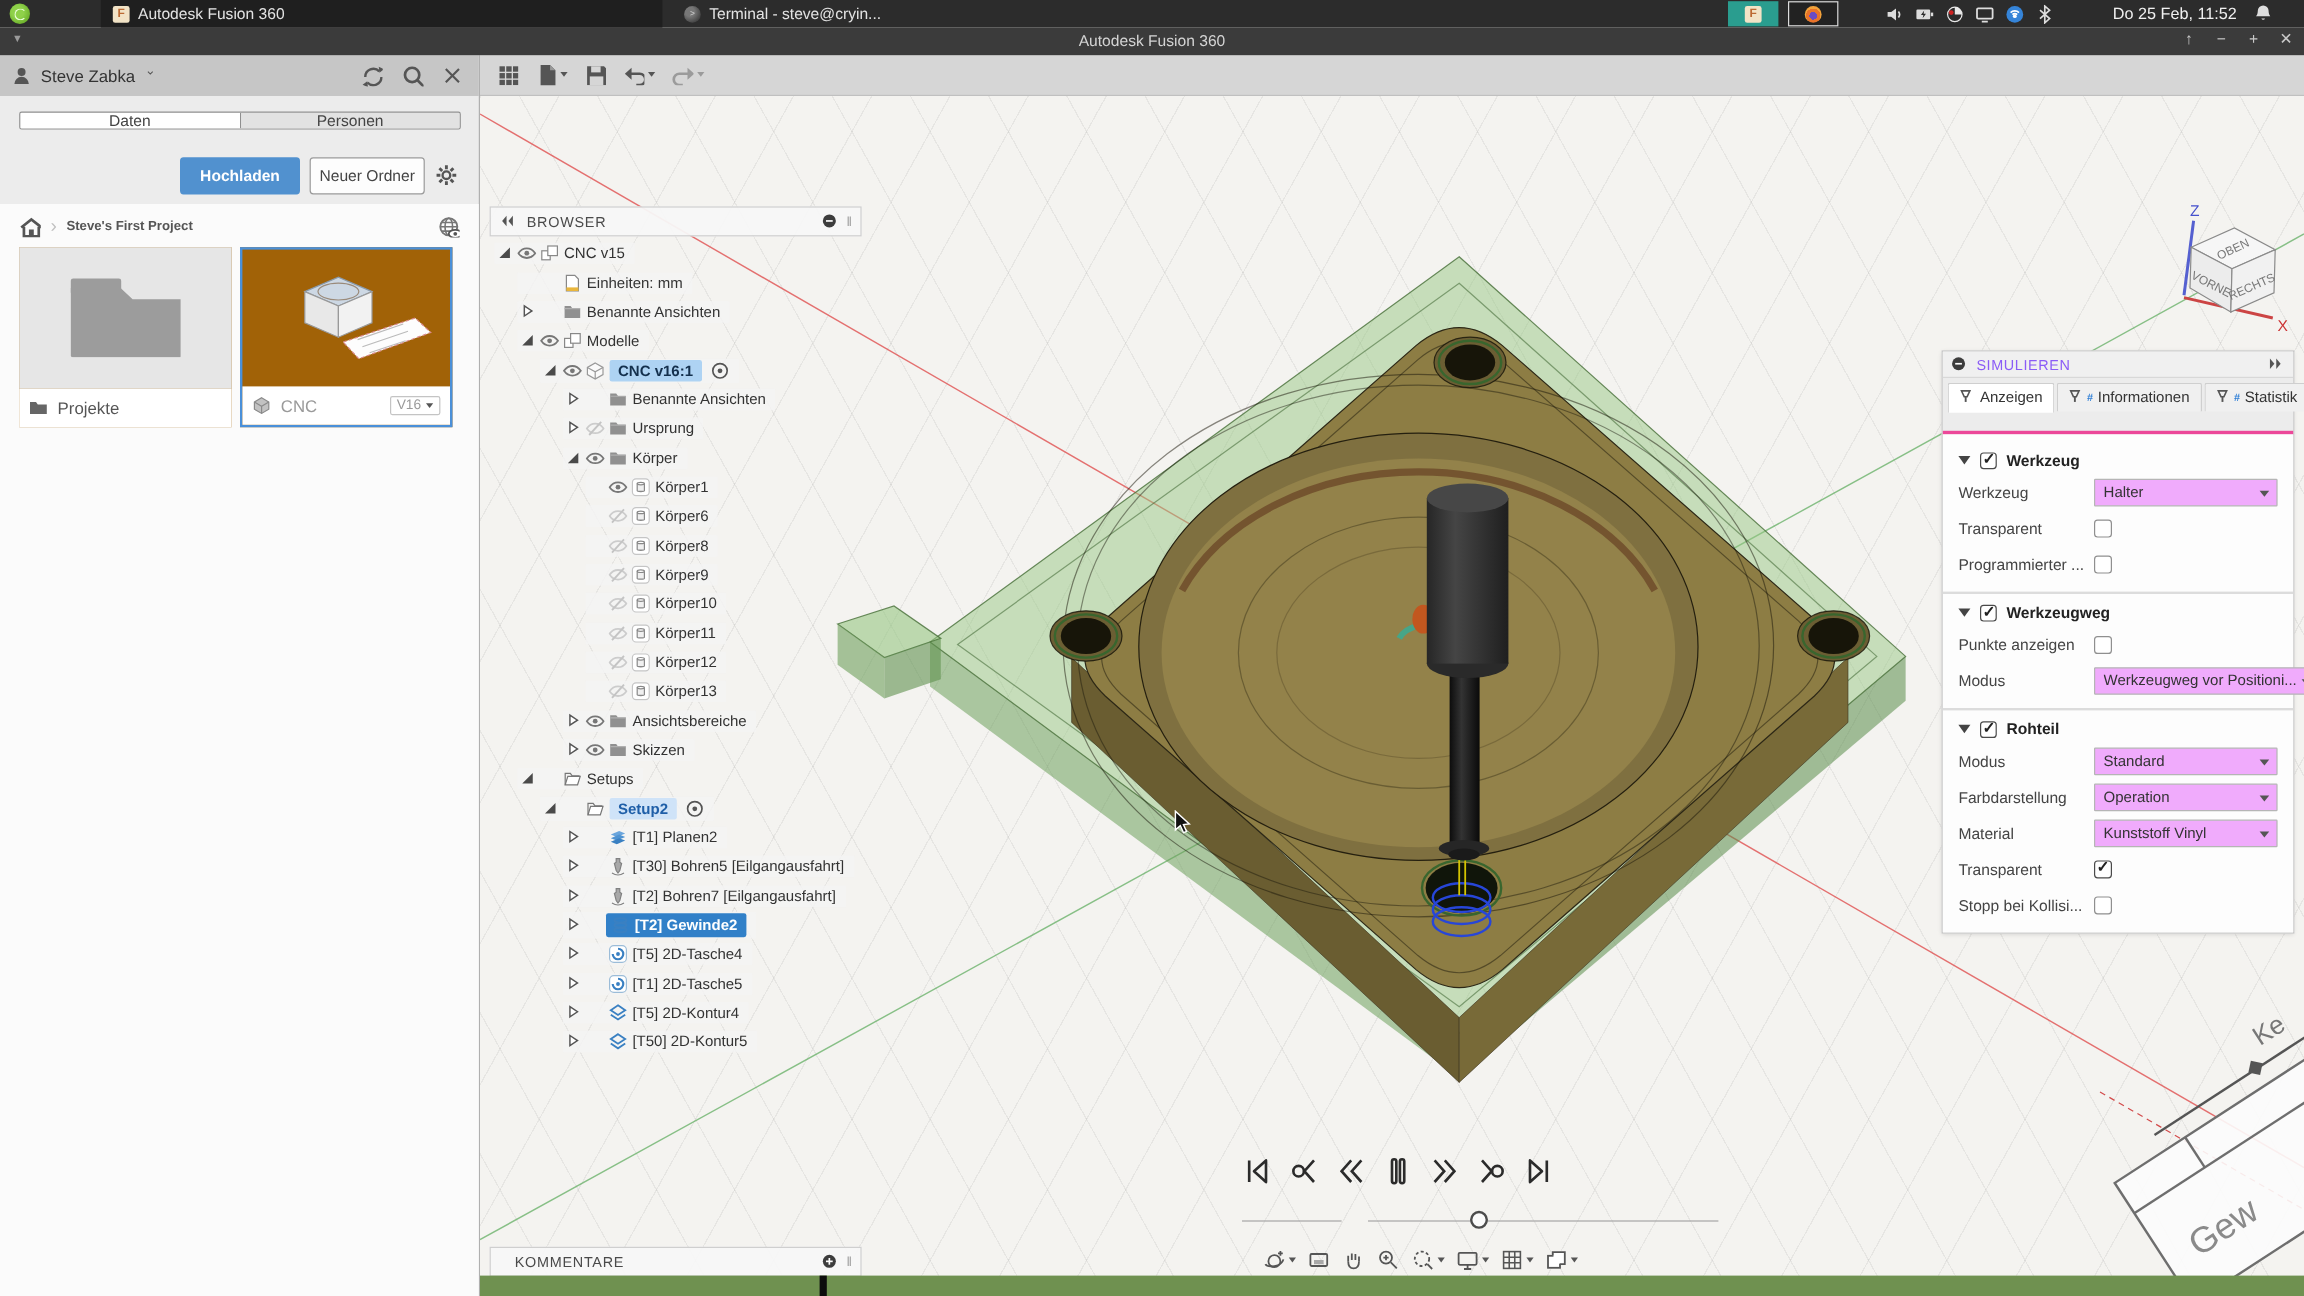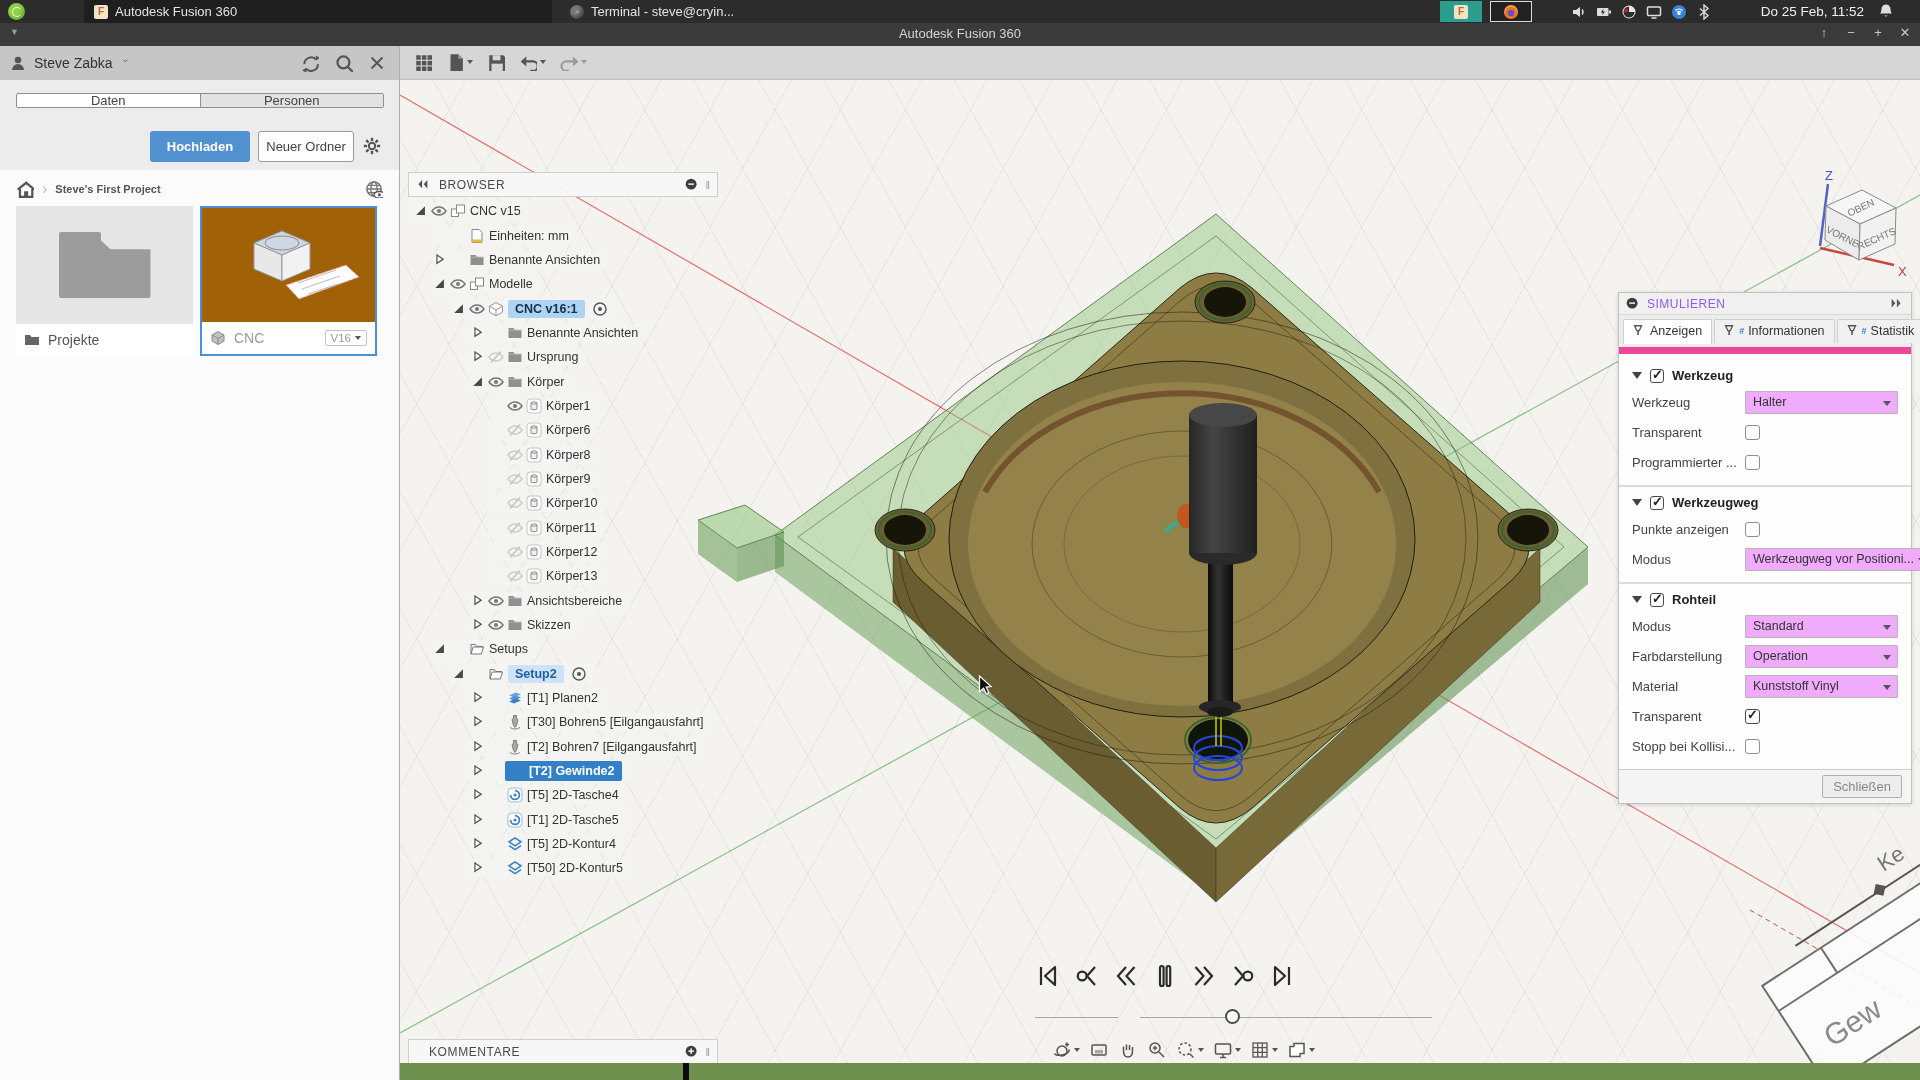--- a/index.html
+++ b/index.html
@@ -90,21 +90,21 @@
   .hl-grp-blue .tgrp { background:#3180c8; border-radius:2px; padding:2px 8px 2px 2px; }
   .hl-grp-blue .tlabel { color:#fff; font-weight:bold; }
 
   
   #comments-bar { position:absolute; left:8px; top:959px; width:310px; z-index:6; }
 
   
   #sim-panel { position:absolute; left:1218px; top:212px; width:294px; background:#fafafa; border:1px solid #c2c2c2; box-shadow:0 1px 4px rgba(0,0,0,.15); z-index:7; }
   #sim-header { height:22px; background:#f0f0f0; border-bottom:1px solid #d8d8d8; display:flex; align-items:center; padding:0 7px; }
   #sim-header .ttl { font-size:12px; color:#8b5cf6; letter-spacing:.5px; margin-left:7px; }
-  #sim-tabs { display:flex; align-items:flex-end; background:#ececec; padding:3px 4px 4px 4px; border-bottom:7px solid #ec4899; }
+  #sim-tabs { display:flex; align-items:flex-end; background:#ececec; padding:3px 4px 16px 4px; border-bottom:3px solid #ec4899; }
   .sim-tab { display:flex; align-items:center; gap:4px; font-size:12.5px; color:#333; padding:4px 9px 5px 7px; border:1px solid #cfcfcf; border-bottom:none; background:#f0f0f0; margin-right:2px; border-radius:2px 2px 0 0; }
   .sim-tab.active { background:#fff; position:relative; top:1px; padding-bottom:6px; }
   .sim-tab .hash { color:#2f7fd6; font-size:9px; font-weight:bold; margin-left:-2px; }
   #sim-body { padding:6px 13px 8px 13px; background:#fdfdfd; }
   .sim-group-header { display:flex; align-items:center; gap:8px; margin:8px 0 4px 0; font-size:13px; font-weight:bold; color:#222; }
   .garrow { width:0; height:0; border-left:5px solid transparent; border-right:5px solid transparent; border-top:7px solid #444; }
   .sim-row { display:grid; grid-template-columns:113px 1fr; align-items:center; min-height:30px; font-size:13px; color:#444; }
   .sim-row .rlabel { white-space:nowrap; overflow:hidden; }
   .sel { position:relative; height:23px; background:#f0abfc; border:1px solid #b5b5b5; border-radius:1px; display:flex; align-items:center; padding:0 18px 0 7px; font-size:12.5px; color:#333; }
   .sel .sv { white-space:nowrap; overflow:hidden; text-overflow:ellipsis; }
@@ -1379,23 +1379,20 @@
         </div>
         <div class="sim-row" data-interactable="false">
           <span class="rlabel" data-interactable="false">Transparent</span>
           <span class="cbx checked" data-interactable="true"></span>
         </div>
         <div class="sim-row" data-interactable="false">
           <span class="rlabel" data-interactable="false">Stopp bei Kollisi...</span>
           <span class="cbx" data-interactable="true"></span>
         </div>
       </div>
-    <div id="sim-footer" data-interactable="false">
-      <button id="sim-close" data-interactable="true">Schließen</button>
-    </div>
   </div>
 
   <div id="curs-wrap"></div>
 </div>
 
 <div id="progress-bar" data-interactable="false">
   <div id="progress-tick" data-interactable="false"></div>
 </div>
 
 <div id="cursor" data-interactable="false">

